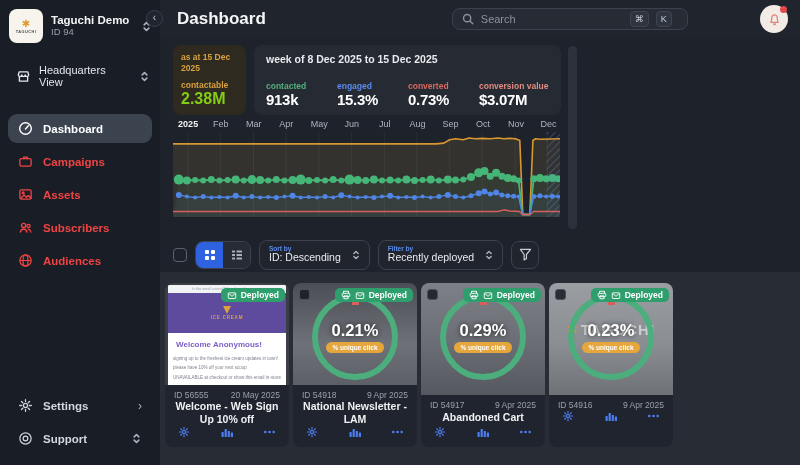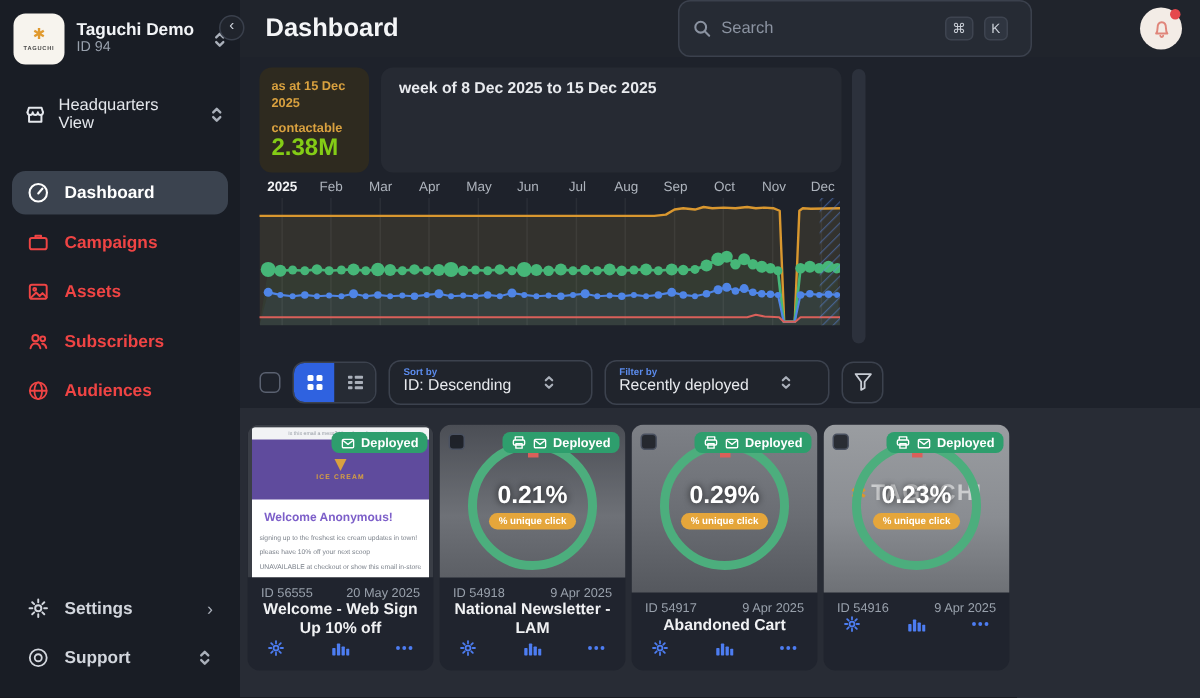--- a/index.html
+++ b/index.html
@@ -29,21 +29,21 @@
   .foot-item { display:flex; align-items:center; gap:10px; padding:7px 10px; border-radius:9px; color:#d2d6dd; cursor:pointer; }
   .foot-item .nav-label { flex:1; font-size:11.5px; font-weight:bold; }
   .chev-right { color:#aab0ba; font-size:12px; }
   .icon { display:inline-flex; align-items:center; justify-content:center; }
   .icon svg { display:block; }
 
   
   .main { flex:1; display:flex; flex-direction:column; background:#1e222b; }
   .topbar { height:38px; min-height:38px; display:flex; align-items:center; padding:0 12px 0 17px; background:#20242c; }
   .page-title { font-size:17px; font-weight:bold; color:#f4f5f7; }
-  .search-wrap { margin-left:186px; width:236px; height:38px; background:#262b34; border:1px solid #3b414d; border-radius:8px; display:flex; align-items:center; padding:0 16px 0 9px; gap:7px; }
+  .search-wrap { margin-left:186px; width:236px; height:22px; background:#262b34; border:1px solid #3b414d; border-radius:8px; display:flex; align-items:center; padding:0 16px 0 9px; gap:7px; }
   .search-wrap input { flex:1; background:transparent; border:none; outline:none; color:#e8eaee; font-size:11px; font-family:inherit; }
   .search-wrap input::placeholder { color:#8b93a1; }
   .kbd { background:#2f3540; border:1px solid #3e4450; color:#c9ced6; border-radius:4px; font-size:9px; padding:1px 4px; line-height:12px; }
   .bell-wrap { margin-left:auto; position:relative; width:28px; height:28px; border-radius:50%; background:#f3ece6; display:flex; align-items:center; justify-content:center; cursor:pointer; }
   .bell-dot { position:absolute; top:1px; right:1px; width:7px; height:7px; border-radius:50%; background:#e5484d; }
 
   
   .content-top { height:199px; min-height:199px; position:relative; background:#1e222b; padding:7px 0 0 13px; }
   .overview { width:388px; }
   .metrics-row { display:flex; gap:8px; height:70px; }
@@ -71,21 +71,21 @@
   .activities-panel { position:absolute; left:423px; top:4px; width:204px; height:179px; background:#262a33; border-radius:10px; padding:10px; }
   .activities-inner { width:100%; height:100%; border:1px solid #3a404c; border-radius:8px; display:flex; justify-content:center; }
   .empty-text { margin-top:52px; font-size:11.5px; color:#d7dbe1; }
 
   
   .toolbar { height:35px; min-height:35px; display:flex; align-items:center; gap:8px; padding-left:13px; background:#1e222b; }
   .checkbox { width:14px; height:14px; border:1.5px solid #5a6170; border-radius:4px; background:transparent; cursor:pointer; }
   .toggle-group { display:flex; border:1px solid #3c424e; border-radius:8px; overflow:hidden; }
   .toggle-btn { width:27px; height:26px; display:flex; align-items:center; justify-content:center; background:#262b34; color:#aab0ba; cursor:pointer; }
   .toggle-btn.active { background:#2f62e0; color:#ffffff; }
-  .dropdown { height:30px; border:1px solid #3c424e; border-radius:8px; background:#20242c; display:flex; align-items:center; padding:0 23px 0 9px; gap:20px; cursor:pointer; }
+  .dropdown { height:30px; border:1px solid #3c424e; border-radius:8px; background:#20242c; display:flex; align-items:center; padding:0 8px 0 9px; gap:10px; cursor:pointer; }
   .dd-text { display:flex; flex-direction:column; line-height:1.1; }
   .dd-label { font-size:6.5px; font-weight:bold; color:#5b8bec; }
   .dd-value { font-size:10.5px; color:#e8eaee; }
   .funnel-btn { width:28px; height:28px; border:1px solid #3c424e; border-radius:8px; background:#20242c; display:flex; align-items:center; justify-content:center; color:#c9ced6; cursor:pointer; }
 
   
   .cards-section { flex:1; background:#282c35; padding:11px 0 0 5px; }
   .cards-row { display:flex; gap:4px; }
   .card { width:124px; height:164px; background:#20242e; border-radius:8px; overflow:hidden; display:flex; flex-direction:column; cursor:pointer; }
   .thumb { position:relative; height:112px; overflow:hidden; }
@@ -270,20 +270,38 @@
     <div class="content-top">
       <section class="overview">
         <div class="metrics-row">
           <div class="contactable-card">
             <div class="as-at">as at 15 Dec 2025</div>
             <div class="contactable-label">contactable</div>
             <div class="contactable-value">2.38M</div>
           </div>
           <div class="week-card">
             <div class="week-label">week of 8 Dec 2025 to 15 Dec 2025</div>
+            <div class="stats-row">
+              <div class="stat">
+                <div class="stat-label" style="color: rgb(82, 178, 124);">contacted</div>
+                <div class="stat-value">913k</div>
+              </div>
+              <div class="stat">
+                <div class="stat-label" style="color: rgb(91, 139, 236);">engaged</div>
+                <div class="stat-value">15.3%</div>
+              </div>
+              <div class="stat">
+                <div class="stat-label" style="color: rgb(217, 105, 95);">converted</div>
+                <div class="stat-value">0.73%</div>
+              </div>
+              <div class="stat">
+                <div class="stat-label" style="color: rgb(224, 141, 130);">conversion value</div>
+                <div class="stat-value">$3.07M</div>
+              </div>
+            </div>
           </div>
         </div>
         <div class="chart-block">
           <div class="month-labels" id="month-labels">
               <span class="first" style="left: 3.9%;">2025</span>
               <span style="left: 12.3%;">Feb</span>
               <span style="left: 20.8%;">Mar</span>
               <span style="left: 29.2%;">Apr</span>
               <span style="left: 37.7%;">May</span>
               <span style="left: 46.1%;">Jun</span>

